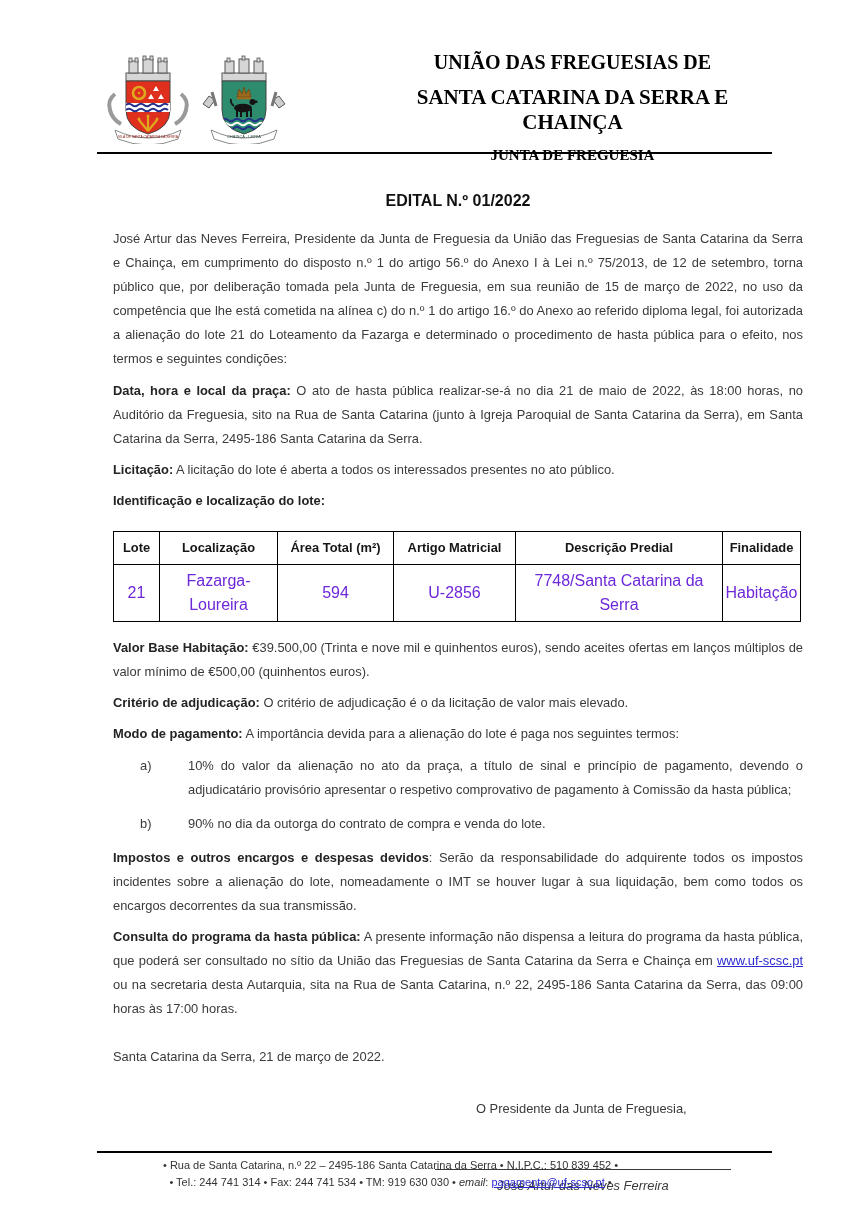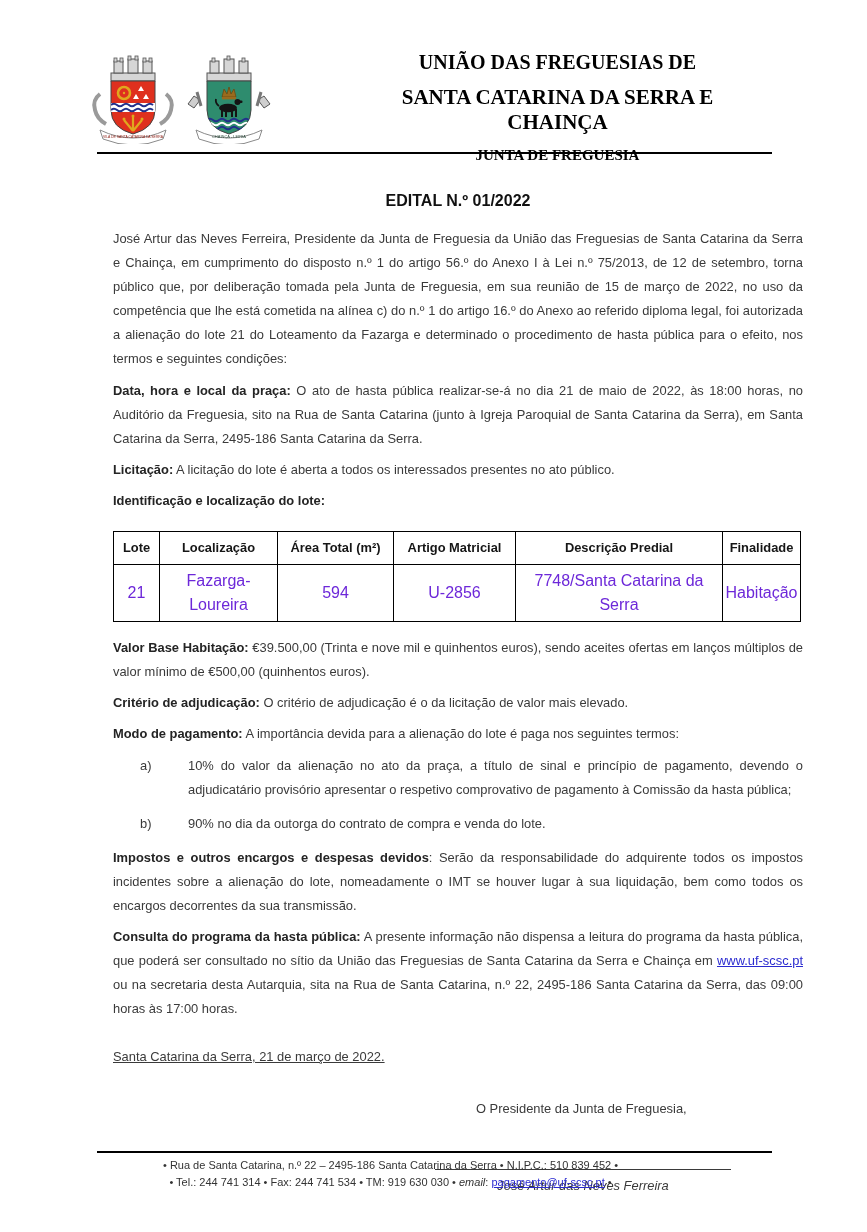--- a/index.html
+++ b/index.html
@@ -2,21 +2,21 @@
 <html><head>
 <meta charset="utf-8">
 <style>
   html,body { margin:0; padding:0; }
   body {
     width:867px; height:1232px; background:#ffffff; position:relative;
     font-family:"Liberation Sans", sans-serif; color:#3a3a3a;
     overflow:hidden;
   }
   
-  .hdr { position:absolute; top:48px; left:82px; width:675px; display:flex; }
+  .hdr { position:absolute; top:48px; left:97px; width:675px; display:flex; }
   .crests { display:flex; gap:6px; margin-left:6px; }
   .crest { width:90px; height:96px; }
   .titleblock {
     flex:1; text-align:center; padding-left:84px; padding-top:2px;
     font-family:"Liberation Serif", serif; font-weight:bold; color:#000;
   }
   .t1 { font-size:20px; line-height:24px; margin-bottom:11px; }
   .t2 { font-size:21px; line-height:25px; margin-bottom:11px; }
   .t3 { font-size:15px; line-height:18px; }
   .rule  { position:absolute; top:152px; left:97px; width:675px; height:2px; background:#000; }
@@ -40,21 +40,21 @@
   th,td { border:1.6px solid #000; text-align:center; padding:4px 2px; height:20px; }
   th { font-weight:bold; color:#161616; font-size:12.9px; }
   td { color:#6d28d9; font-size:16px; }
 
   
   .li { display:flex; margin:0 0 10px 27px; }
   .li .mk { width:27px; flex:none; }
   .li .tx { flex:1; text-align:justify;margin-left:21px; }
 
   
-  .dateline { margin-top:24px; margin-bottom:8px;text-decoration:underline; }
+  .dateline { margin-top:24px; margin-bottom:8px; }
   .sig-role { margin:28px 0 0 363px; text-align:left; }
   .sig-line { width:296px; margin:48px 72px 0 auto; border-top:1px solid #3a3a3a; }
   .sig-name { width:296px; margin:4px 72px 0 auto; text-align:center; font-style:italic; }
 
   
   .frule  { position:absolute; top:1151px; left:97px; width:675px; height:2px; background:#000; }
   .footer {
     position:absolute; top:1157px; left:0; width:781px; text-align:center;
     font-size:11px; line-height:17px; color:#333;
   }

